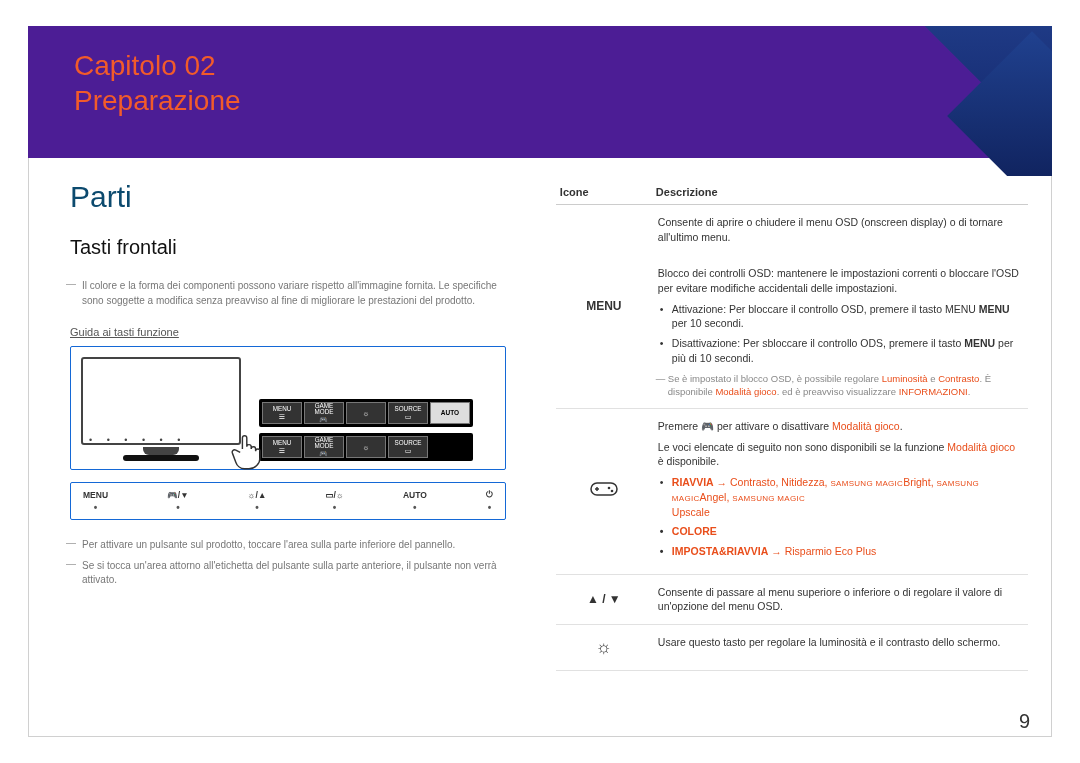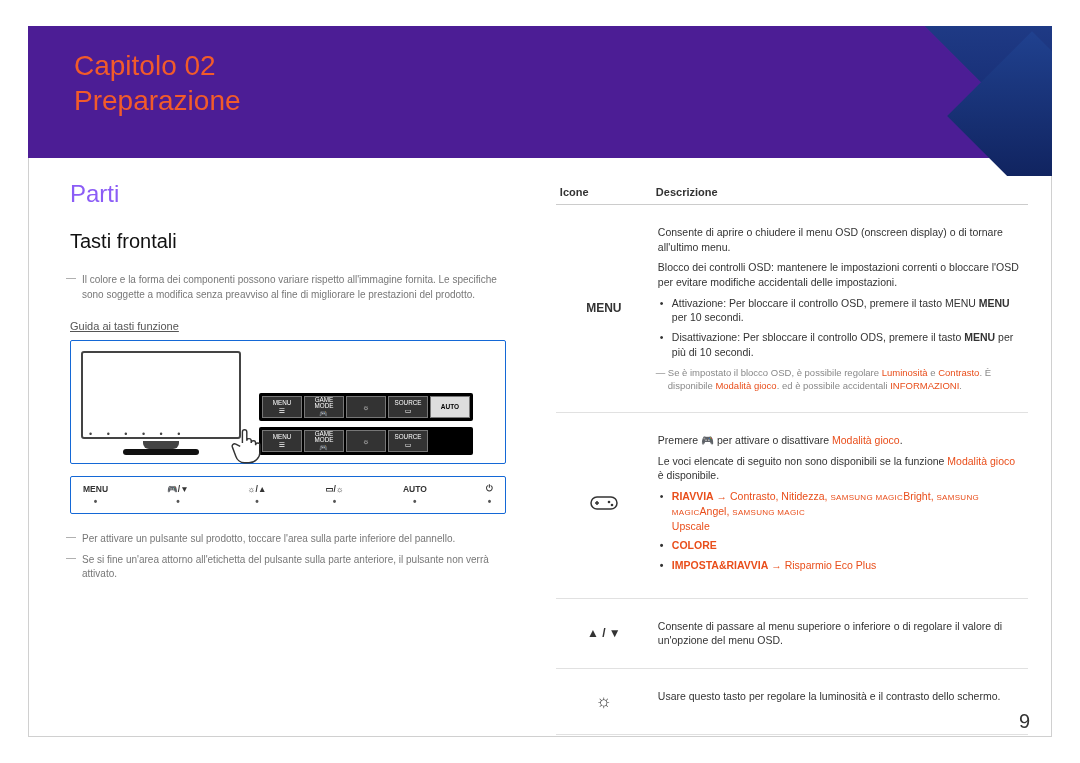--- a/index.html
+++ b/index.html
@@ -59,22 +59,22 @@
   }
   .content {
     position: absolute;
     left: 70px; right: 52px; top: 180px;
     display: flex;
     gap: 50px;
   }
   .left-col { width: 48%; }
   .right-col { width: 52%; }
   h2.section {
-    color: #8b5cf6;
-    font-size: 24px;
+    color: #0c4a6e;
+    font-size: 30px;
     font-weight: 400;
     margin-bottom: 22px;
   }
   h3.subsection {
     color: #111;
     font-size: 20px;
     font-weight: 500;
     margin-bottom: 20px;
   }
   .note {
@@ -166,21 +166,21 @@
     font-size:11px;
     border-collapse: collapse;
   }
   .tbl th {
     text-align:left; font-weight:700; color:#333; font-size:11px;
     padding:6px 4px 6px 4px;
     border-bottom:1px solid #ccc;
   }
   .tbl td {
     vertical-align: top;
-    padding:20px 6px;
+    padding:10px 6px;
     border-bottom:1px solid #e1e1e1;
     line-height:1.4;
     font-size:10.5px;
   }
   .tbl td.icon-col {
     width:96px; text-align:center; vertical-align:middle;
     font-weight:bold; font-size:12px;
   }
   .tbl ul { list-style:none; margin-top:6px; }
   .tbl ul li { position:relative; padding-left:14px; margin-bottom:5px; }
@@ -295,48 +295,48 @@
           <span>AUTO</span>
           <span class="tick">•</span>
         </div>
       <div class="cell">
           <span>⏻</span>
           <span class="tick">•</span>
         </div>
     </div>
 
     <p class="note">Per attivare un pulsante sul prodotto, toccare l'area sulla parte inferiore del pannello.</p>
-    <p class="note">Se si fine un'area attorno all'etichetta del pulsante sulla parte anteriore, il pulsante non verrà attivato.</p>
+    <p class="note">Se si tocca un'area attorno all'etichetta del pulsante sulla parte anteriore, il pulsante non verrà attivato.</p>
   </div>
 
   <div class="right-col">
     <table class="tbl">
       <thead>
         <tr>
           <th>Icone</th>
           <th>Descrizione</th>
         </tr>
       </thead>
       <tbody>
 
         <tr>
           <td class="icon-col">MENU</td>
           <td>
             <div>Consente di aprire o chiudere il menu OSD (onscreen display) o di tornare all'ultimo menu.</div>
-            <div style="margin-top:6px;">Blocco dei controlli OSD: mantenere le impostazioni correnti o bloccare l'OSD per evitare modifiche accidentali delle impostazioni.</div>
+            <div style="margin-top:22px;">Blocco dei controlli OSD: mantenere le impostazioni correnti o bloccare l'OSD per evitare modifiche accidentali delle impostazioni.</div>
             <ul>
               <li>
                 <span>Attivazione: Per bloccare il controllo OSD, premere il tasto MENU </span><span class="b">MENU</span><span> per 10 secondi.</span>
               </li>
               <li>
                 <span>Disattivazione: Per sbloccare il controllo ODS, premere il tasto </span><span class="b">MENU</span><span> per più di 10 secondi.</span>
               </li>
             </ul>
             <div class="small-note">
-              <span>Se è impostato il blocco OSD, è possibile regolare </span><span class="red">Luminosità</span><span> e </span><span class="red">Contrasto</span><span>. È disponibile </span><span class="red">Modalità gioco</span><span>. ed è possibile accidentali </span><span class="red">INFORMAZIONI</span><span>.</span>
+              <span>Se è impostato il blocco OSD, è possibile regolare </span><span class="red">Luminosità</span><span> e </span><span class="red">Contrasto</span><span>. È disponibile </span><span class="red">Modalità gioco</span><span>. ed è preavviso visualizzare </span><span class="red">INFORMAZIONI</span><span>.</span>
             </div>
           </td>
         </tr>
 
         <tr>
           <td class="icon-col">
             <svg width="30" height="20" viewBox="0 0 30 20">
                 <rect x="2" y="4" width="26" height="12" rx="6" fill="none" stroke="#333" stroke-width="1.5"></rect>
                 <line x1="8" y1="8" x2="8" y2="12" stroke="#333" stroke-width="1.5"></line>
                 <line x1="6" y1="10" x2="10" y2="10" stroke="#333" stroke-width="1.5"></line>

